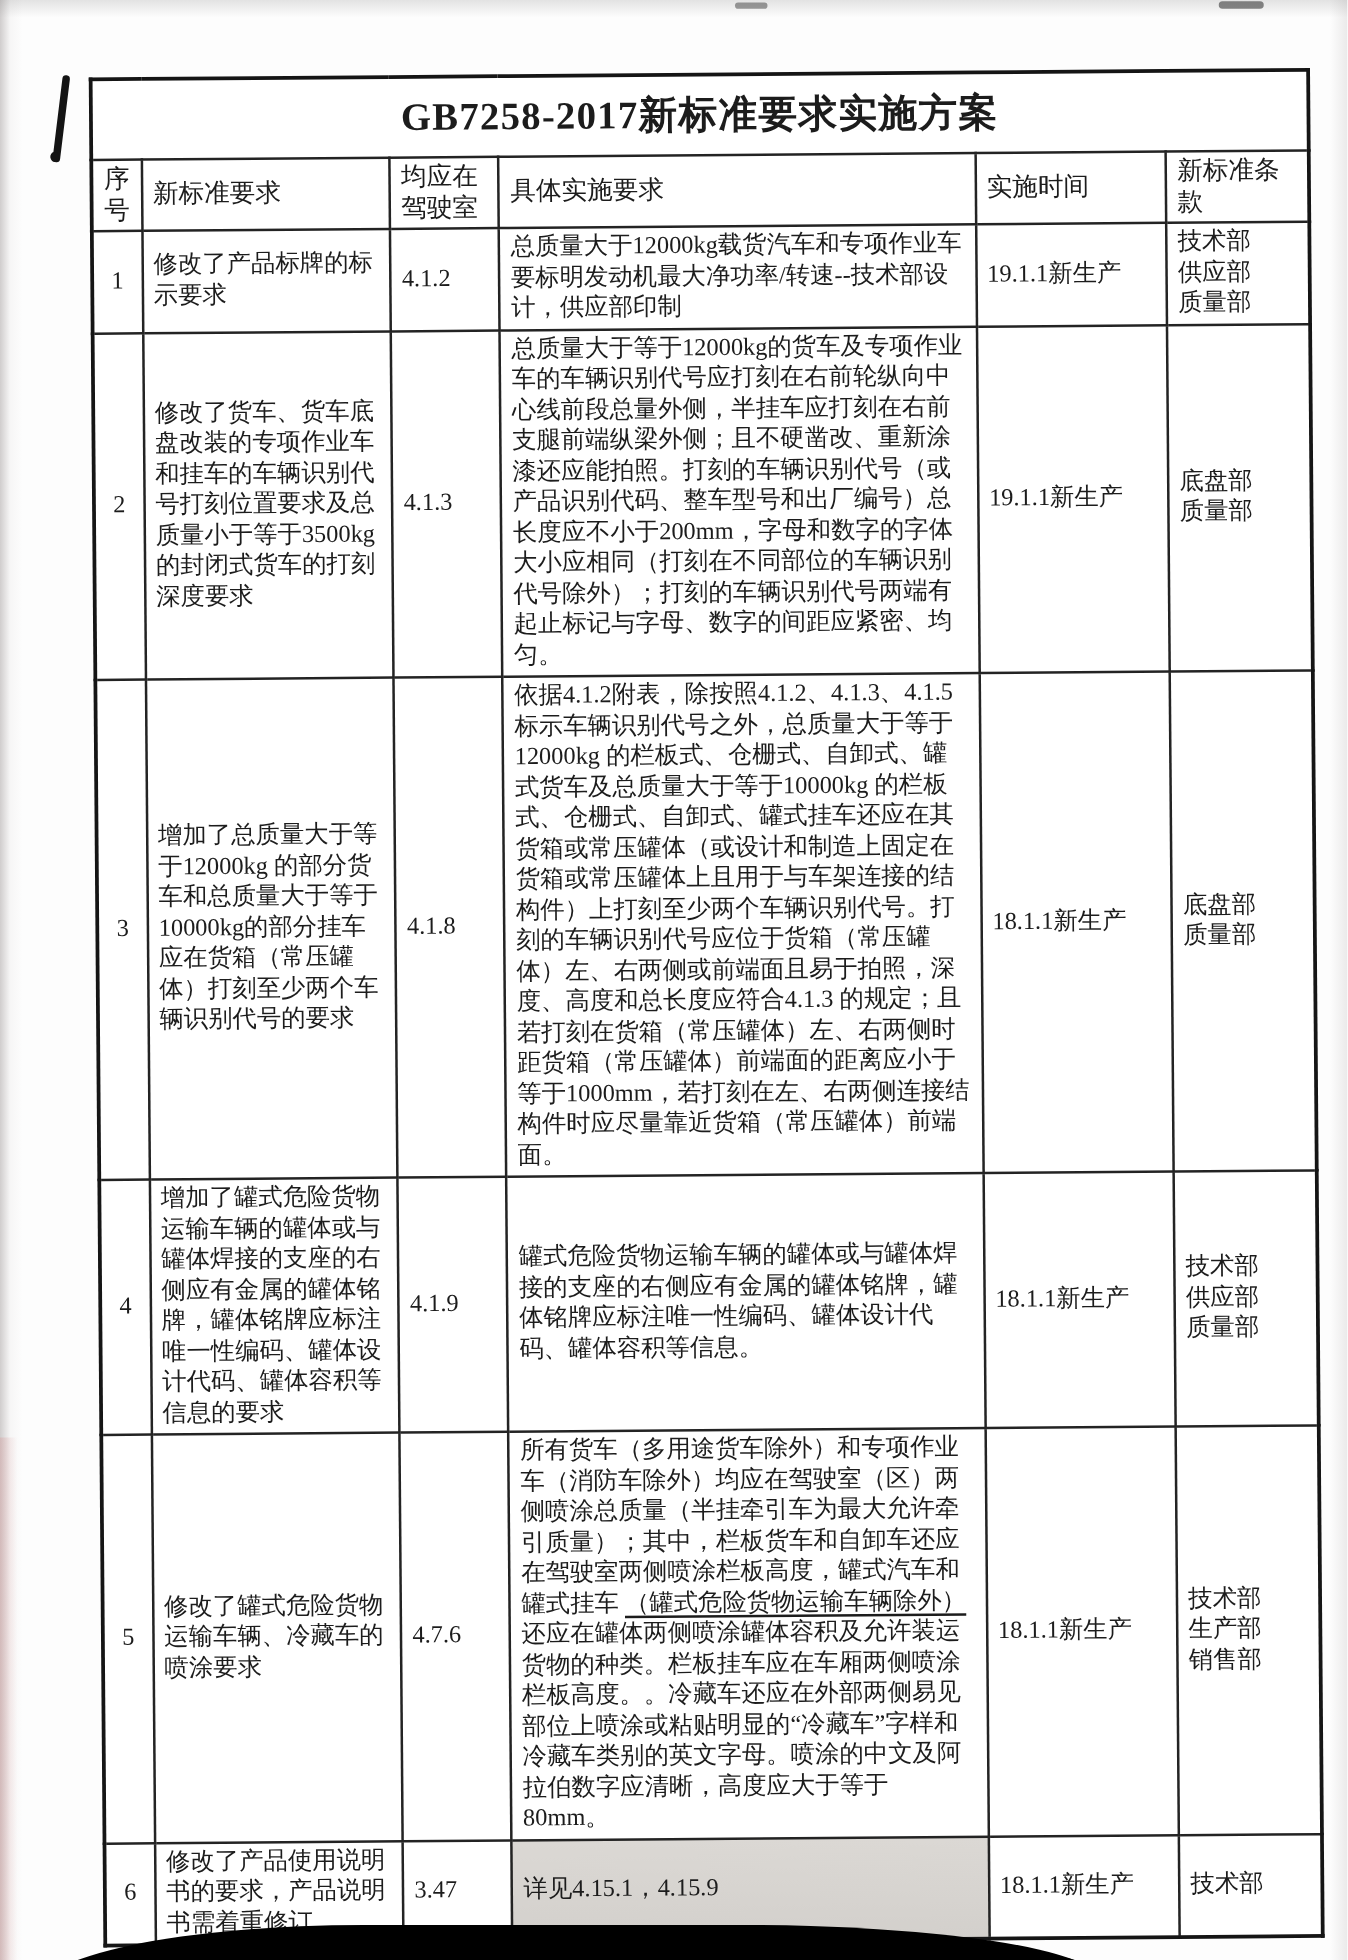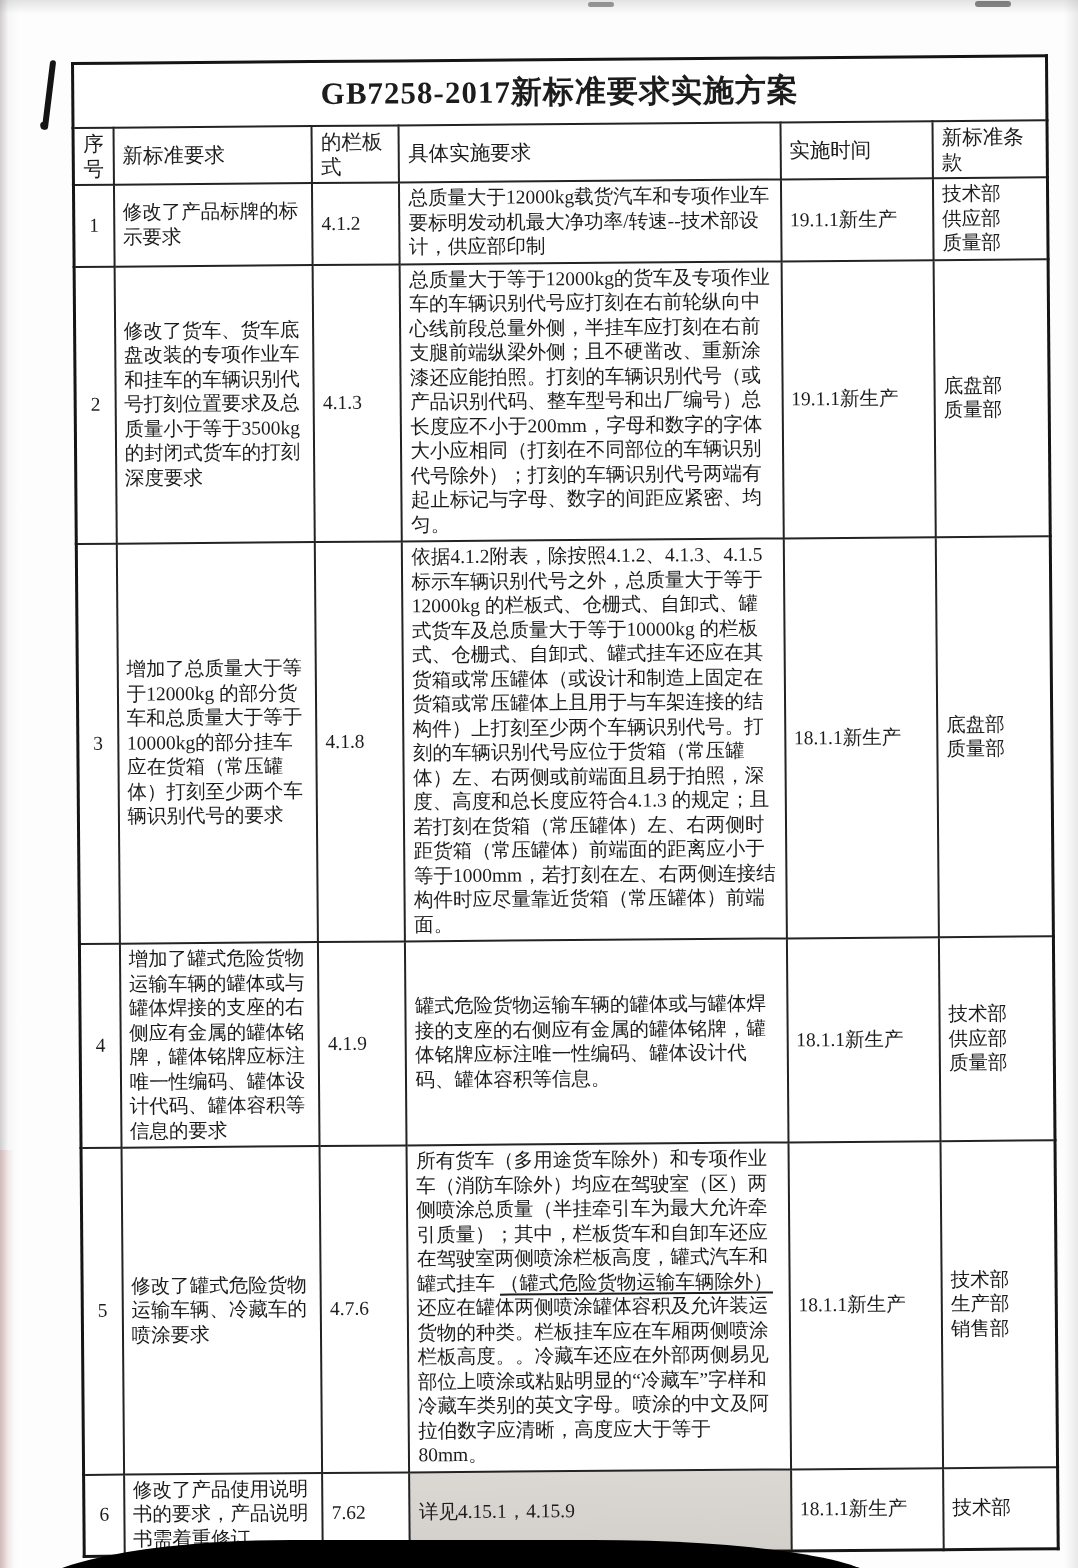--- a/index.html
+++ b/index.html
@@ -79,21 +79,21 @@
         <col style="width:152px">
         <col style="width:114px">
     </colgroup>
     <tbody>
         <tr>
       <th class="title-cell" colspan="6">GB7258-2017新标准要求实施方案</th>
     </tr>
     <tr class="hdr h-hdr">
       <th class="c-seq">序号</th>
       <th>新标准要求</th>
-      <th>的栏板式</th>
+      <th>均应在驾驶室</th>
       <th>具体实施要求</th>
       <th>实施时间</th>
       <th>新标准条款</th>
     </tr>
 
     <tr class="h-r1">
       <td class="c-seq">1</td>
       <td>修改了产品标牌的标示要求</td>
       <td>4.1.2</td>
       <td>总质量大于12000kg载货汽车和专项作业车要标明发动机最大净功率/转速--技术部设计，供应部印制</td>
@@ -141,21 +141,21 @@
       <td><span>所有货车（多用途货车除外）和专项作业车（消防车除外）均应在驾驶室（区）两侧喷涂总质量（半挂牵引车为最大允许牵引质量）；其中，栏板货车和自卸车还应在驾驶室两侧喷涂栏板高度，罐式汽车和罐式挂车 </span><span class="u-seg">（罐式危险货物运输车辆除外） </span><span>还应在罐体两侧喷涂罐体容积及允许装运货物的种类。栏板挂车应在车厢两侧喷涂栏板高度。。冷藏车还应在外部两侧易见部位上喷涂或粘贴明显的“冷藏车”字样和冷藏车类别的英文字母。喷涂的中文及阿拉伯数字应清晰，高度应大于等于 80mm。</span></td>
       <td class="time">18.1.1新生产</td>
       <td class="dept">技术部
 生产部
 销售部</td>
     </tr>
 
     <tr class="h-r6">
       <td class="c-seq">6</td>
       <td>修改了产品使用说明书的要求，产品说明书需着重修订</td>
-      <td>7.62</td>
+      <td>3.47</td>
       <td class="shaded">详见4.15.1，4.15.9</td>
       <td class="time">18.1.1新生产</td>
       <td class="dept">技术部</td>
     </tr>
   </tbody>
     </table>
 </div>
 
 <div class="scan-shadow"></div>
 <div class="scan-shadow2"></div>

